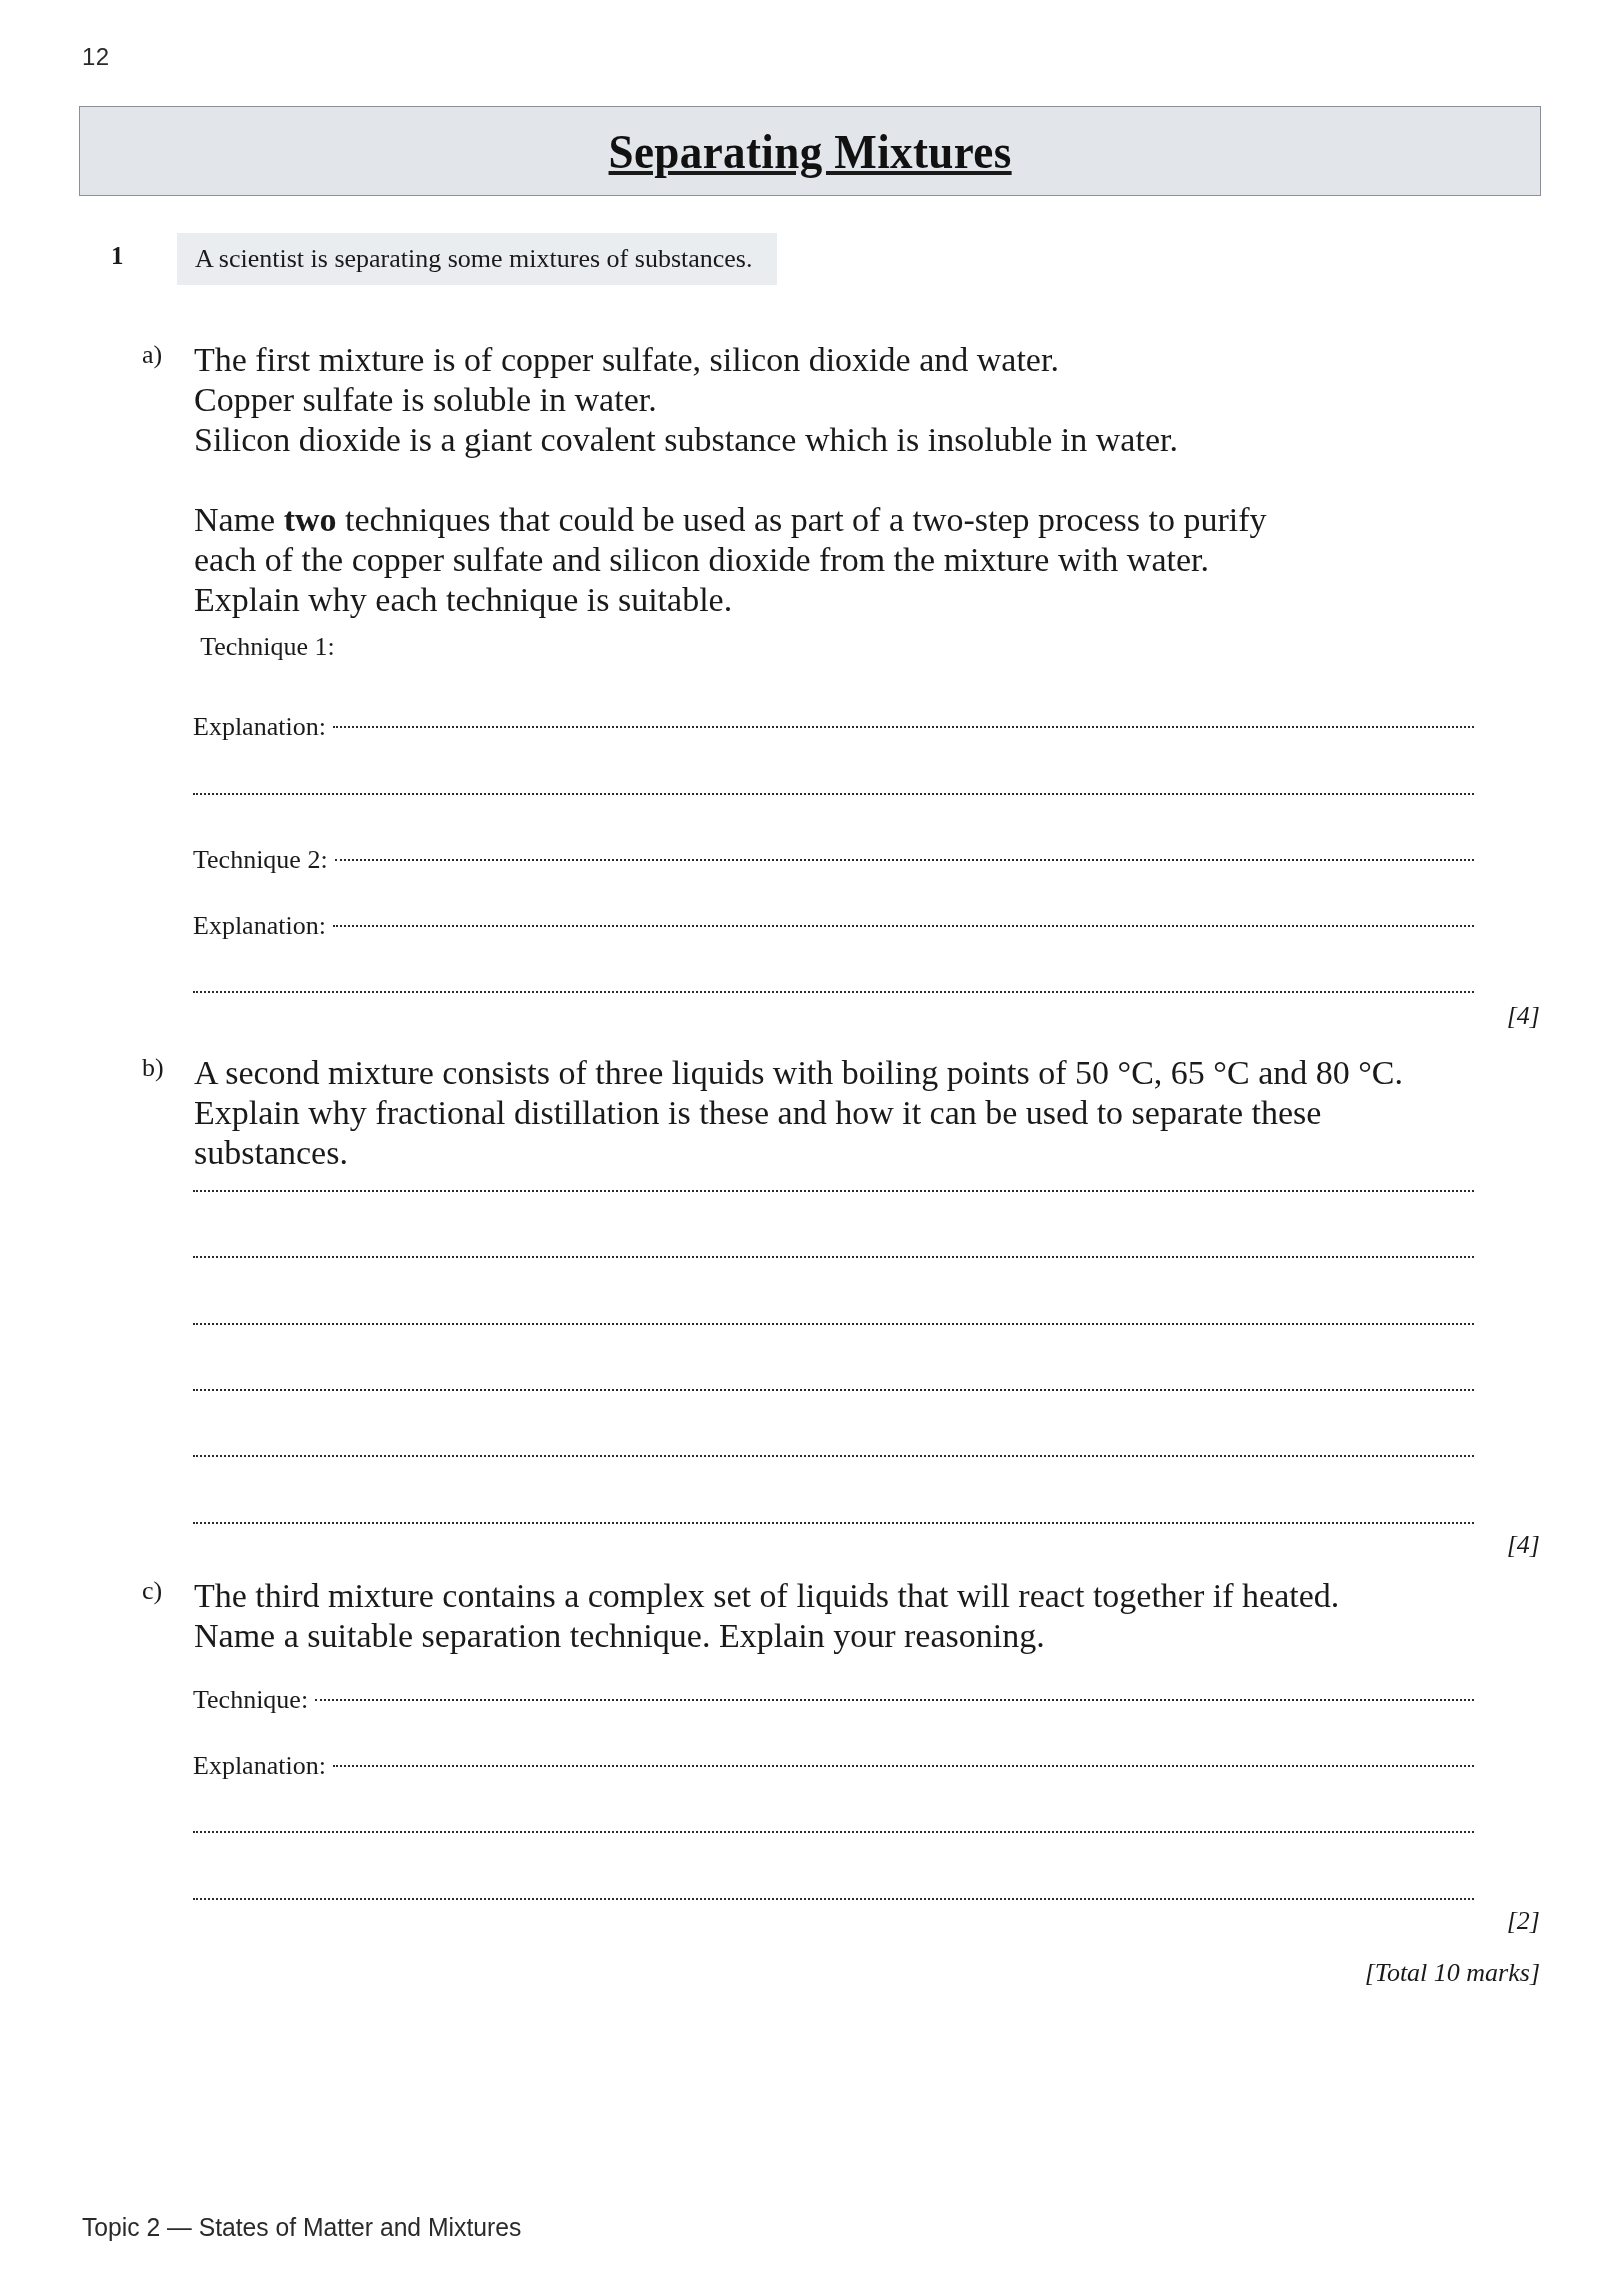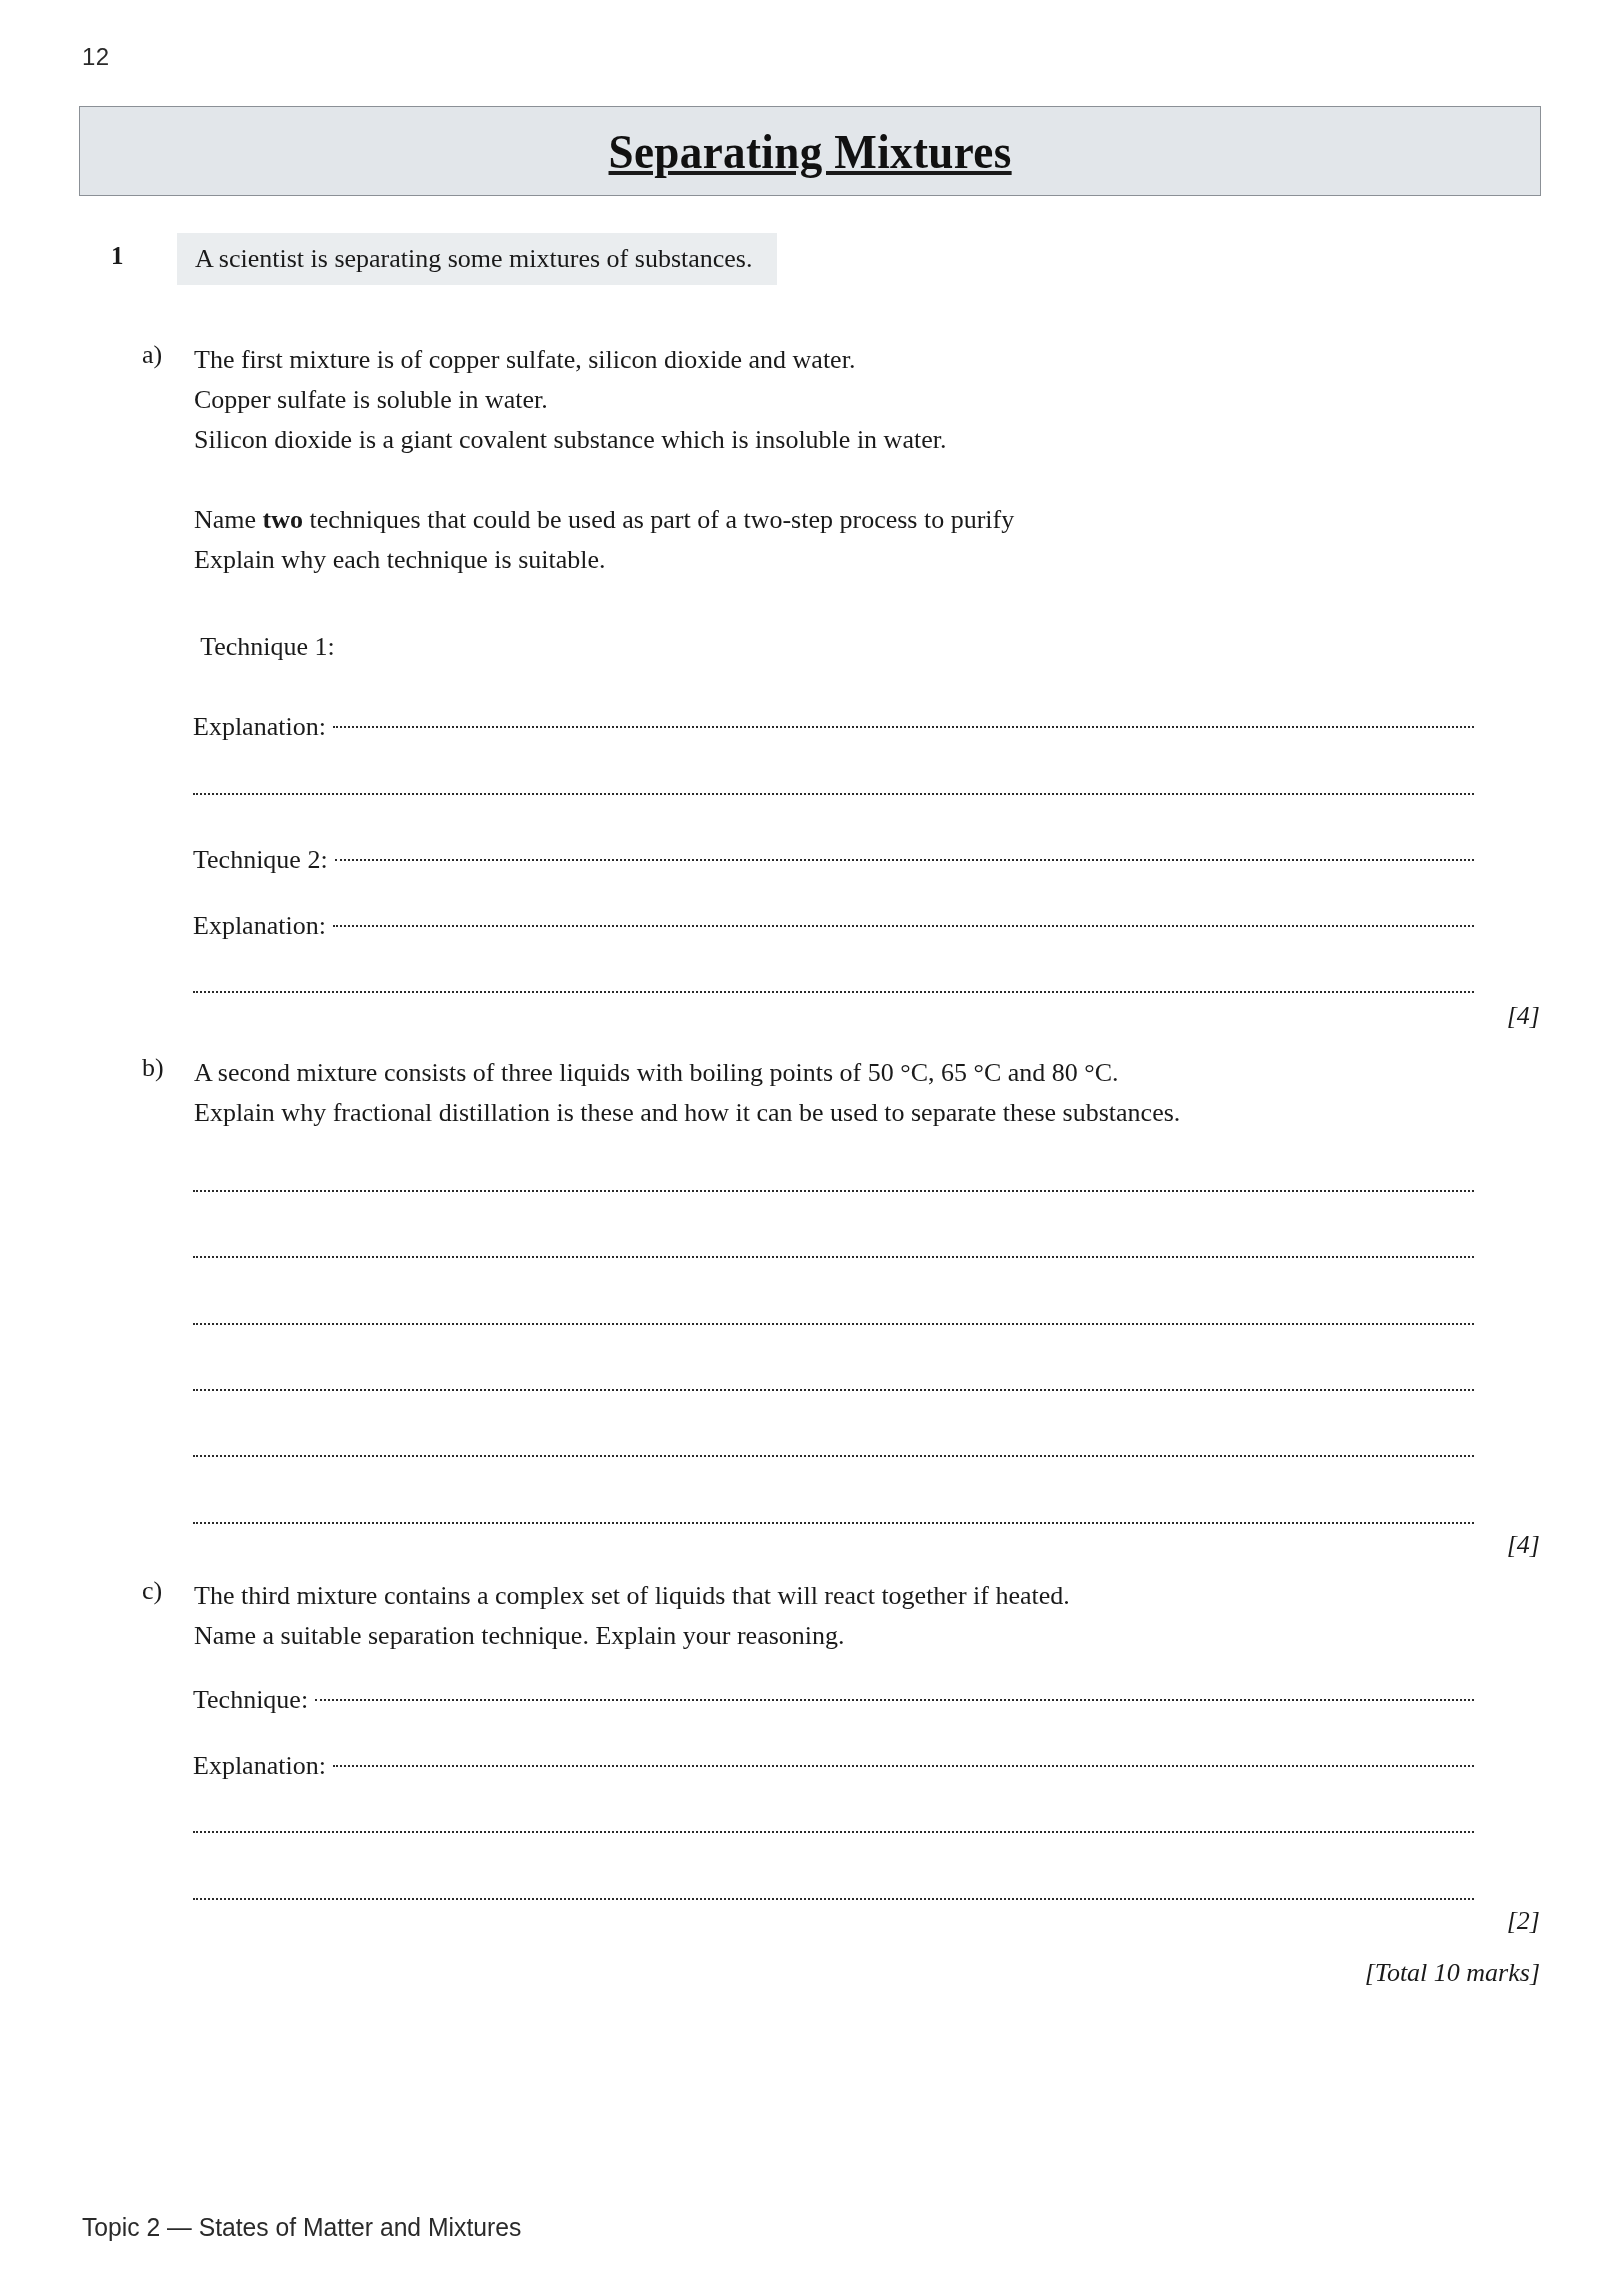--- a/index.html
+++ b/index.html
@@ -87,21 +87,21 @@
     width: 1325px;
   }
   .part-label {
     position: absolute;
     left: 0;
     top: 0;
     font-size: 26px;
   }
   .part-body {
     margin-left: 52px;
-    font-size: 26px;
+    font-size: 34px;
     line-height: 40px;
   }
   .part-body p {
     margin: 0;
   }
   .gap-block {
     height: 40px;
   }
 
   
@@ -196,20 +196,21 @@
   </div>
 
   <div class="part" style="top: 340px;">
     <span class="part-label">a)</span>
     <div class="part-body">
       <p>The first mixture is of copper sulfate, silicon dioxide and water.</p>
       <p>Copper sulfate is soluble in water.</p>
       <p>Silicon dioxide is a giant covalent substance which is insoluble in water.</p>
       <div class="gap-block"></div>
       <p><span>Name </span><span class="bold-inline">two</span><span> techniques that could be used as part of a two-step process to purify</span></p>
+      <p>each of the copper sulfate and silicon dioxide from the mixture with water.</p>
       <p>Explain why each technique is suitable.</p>
     </div>
   </div>
 
   <div class="ans-row" style="top: 632px; flex-direction: column;">
     <span class="ans-label">Technique 1:</span>
     <span class="dots"></span>
   </div>
   <div class="ans-row" style="top: 709px;">
     <span class="ans-label">Explanation:</span>

